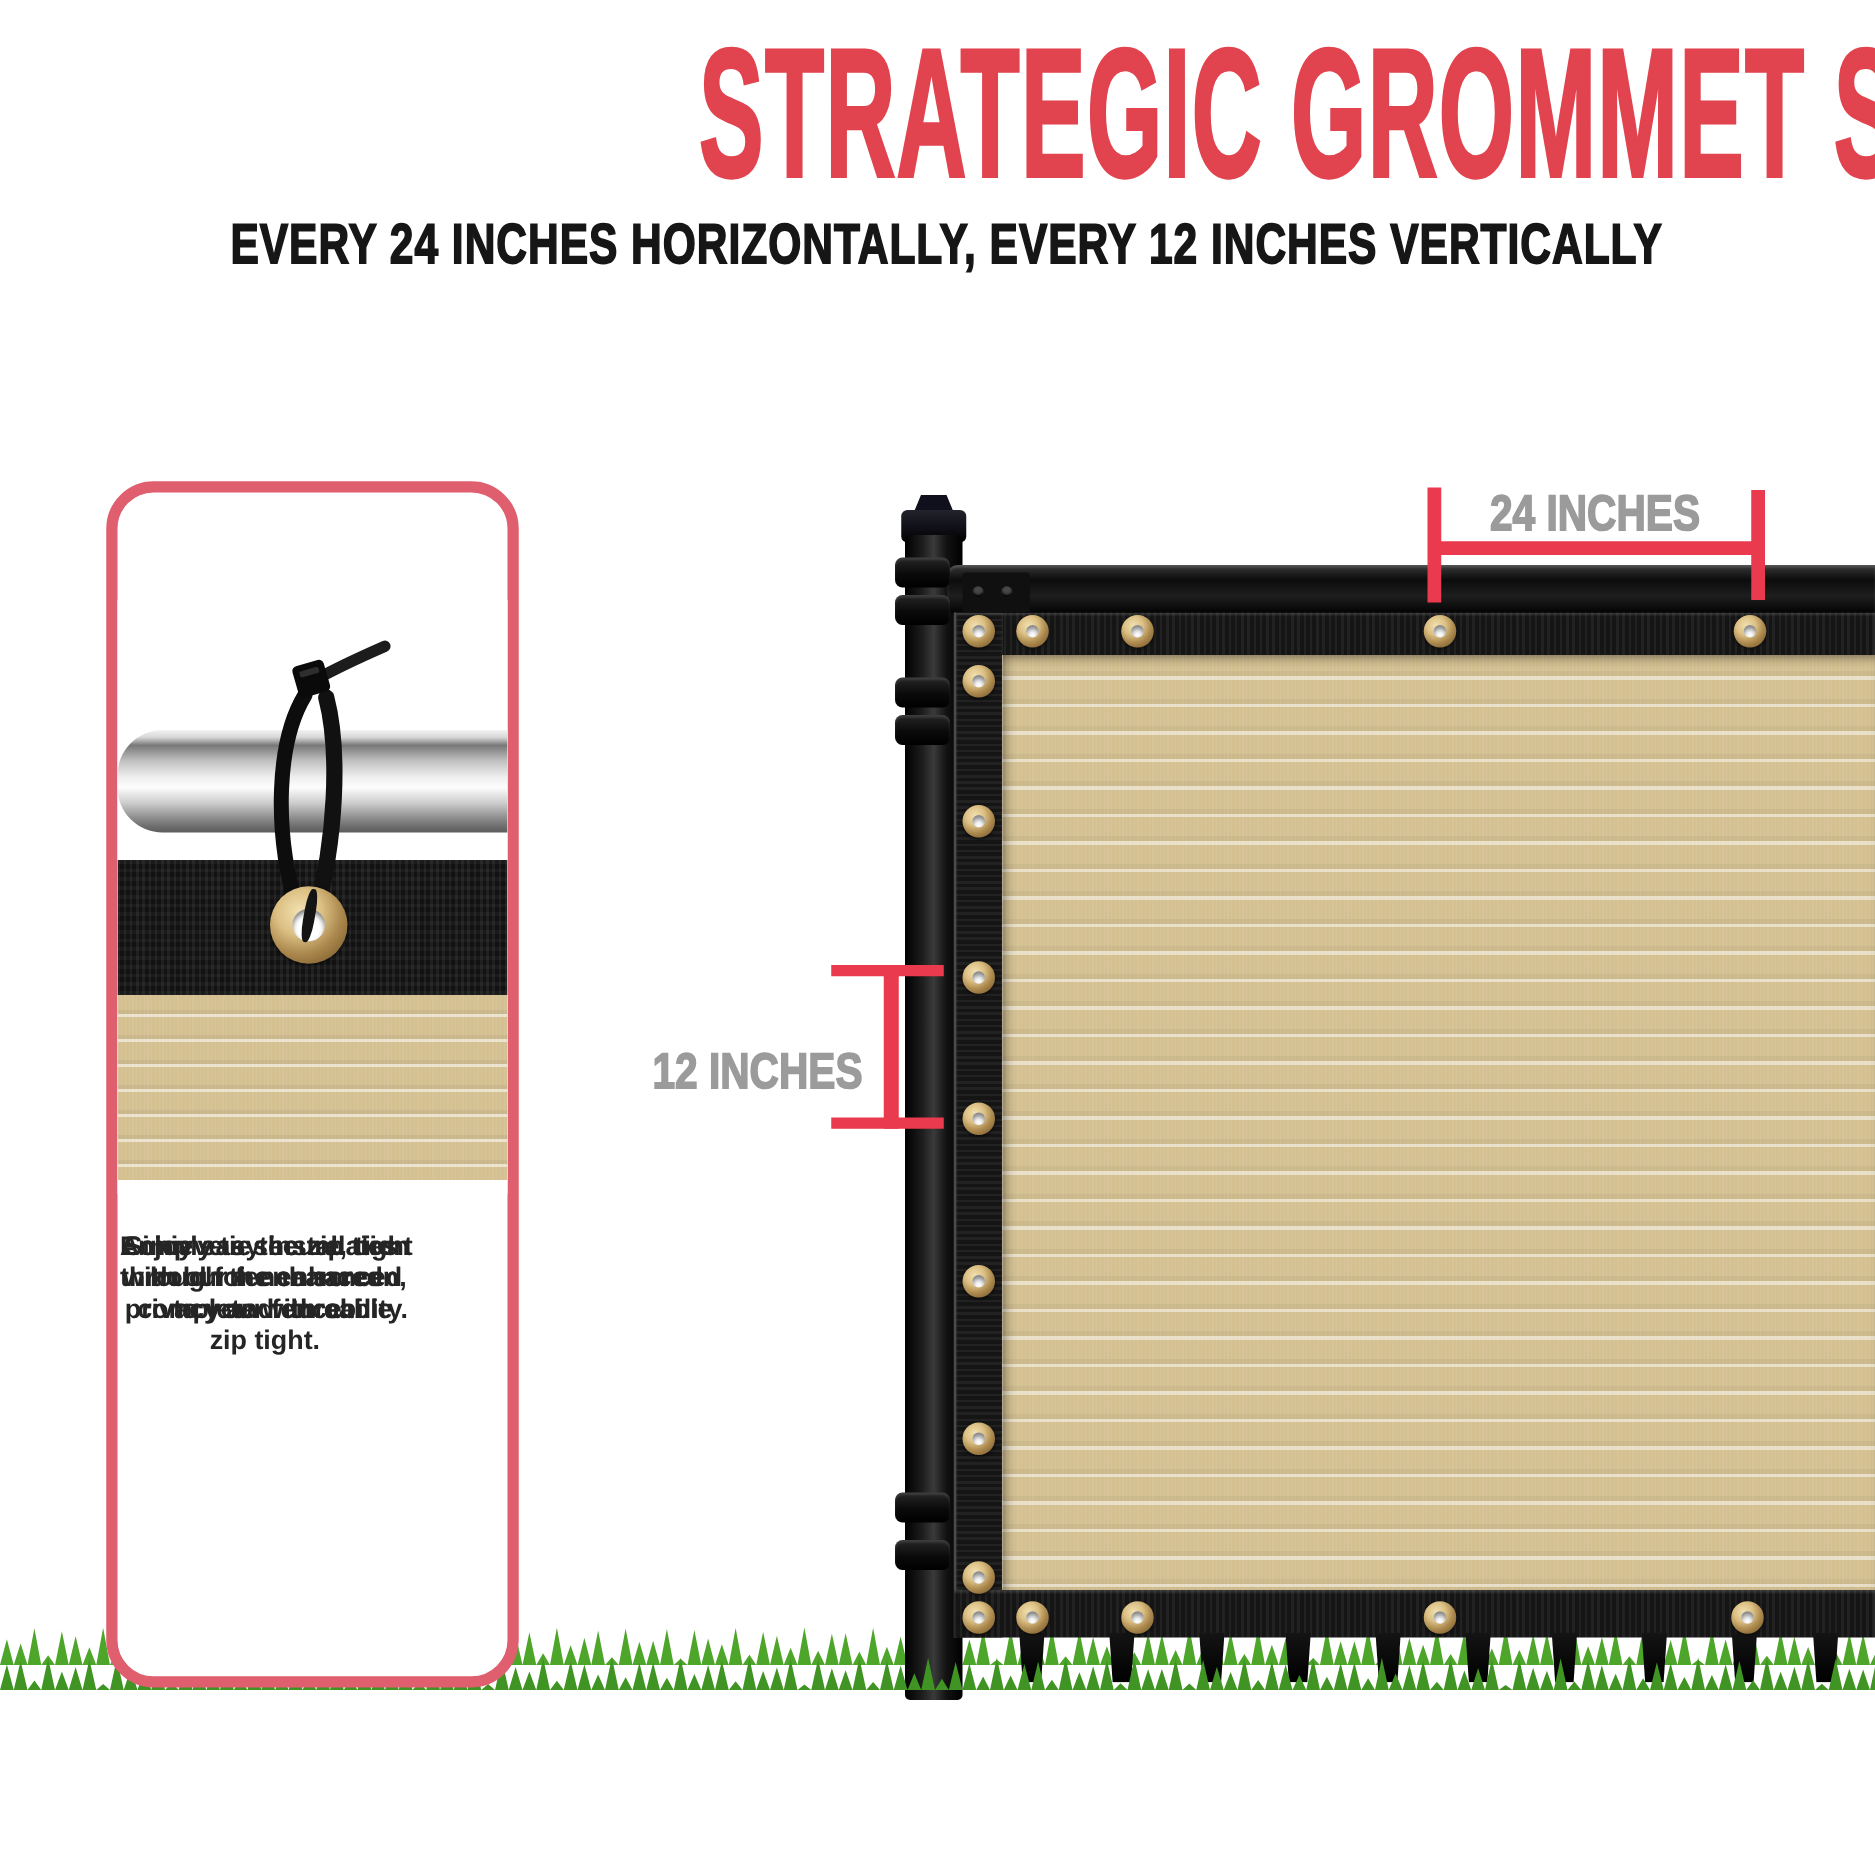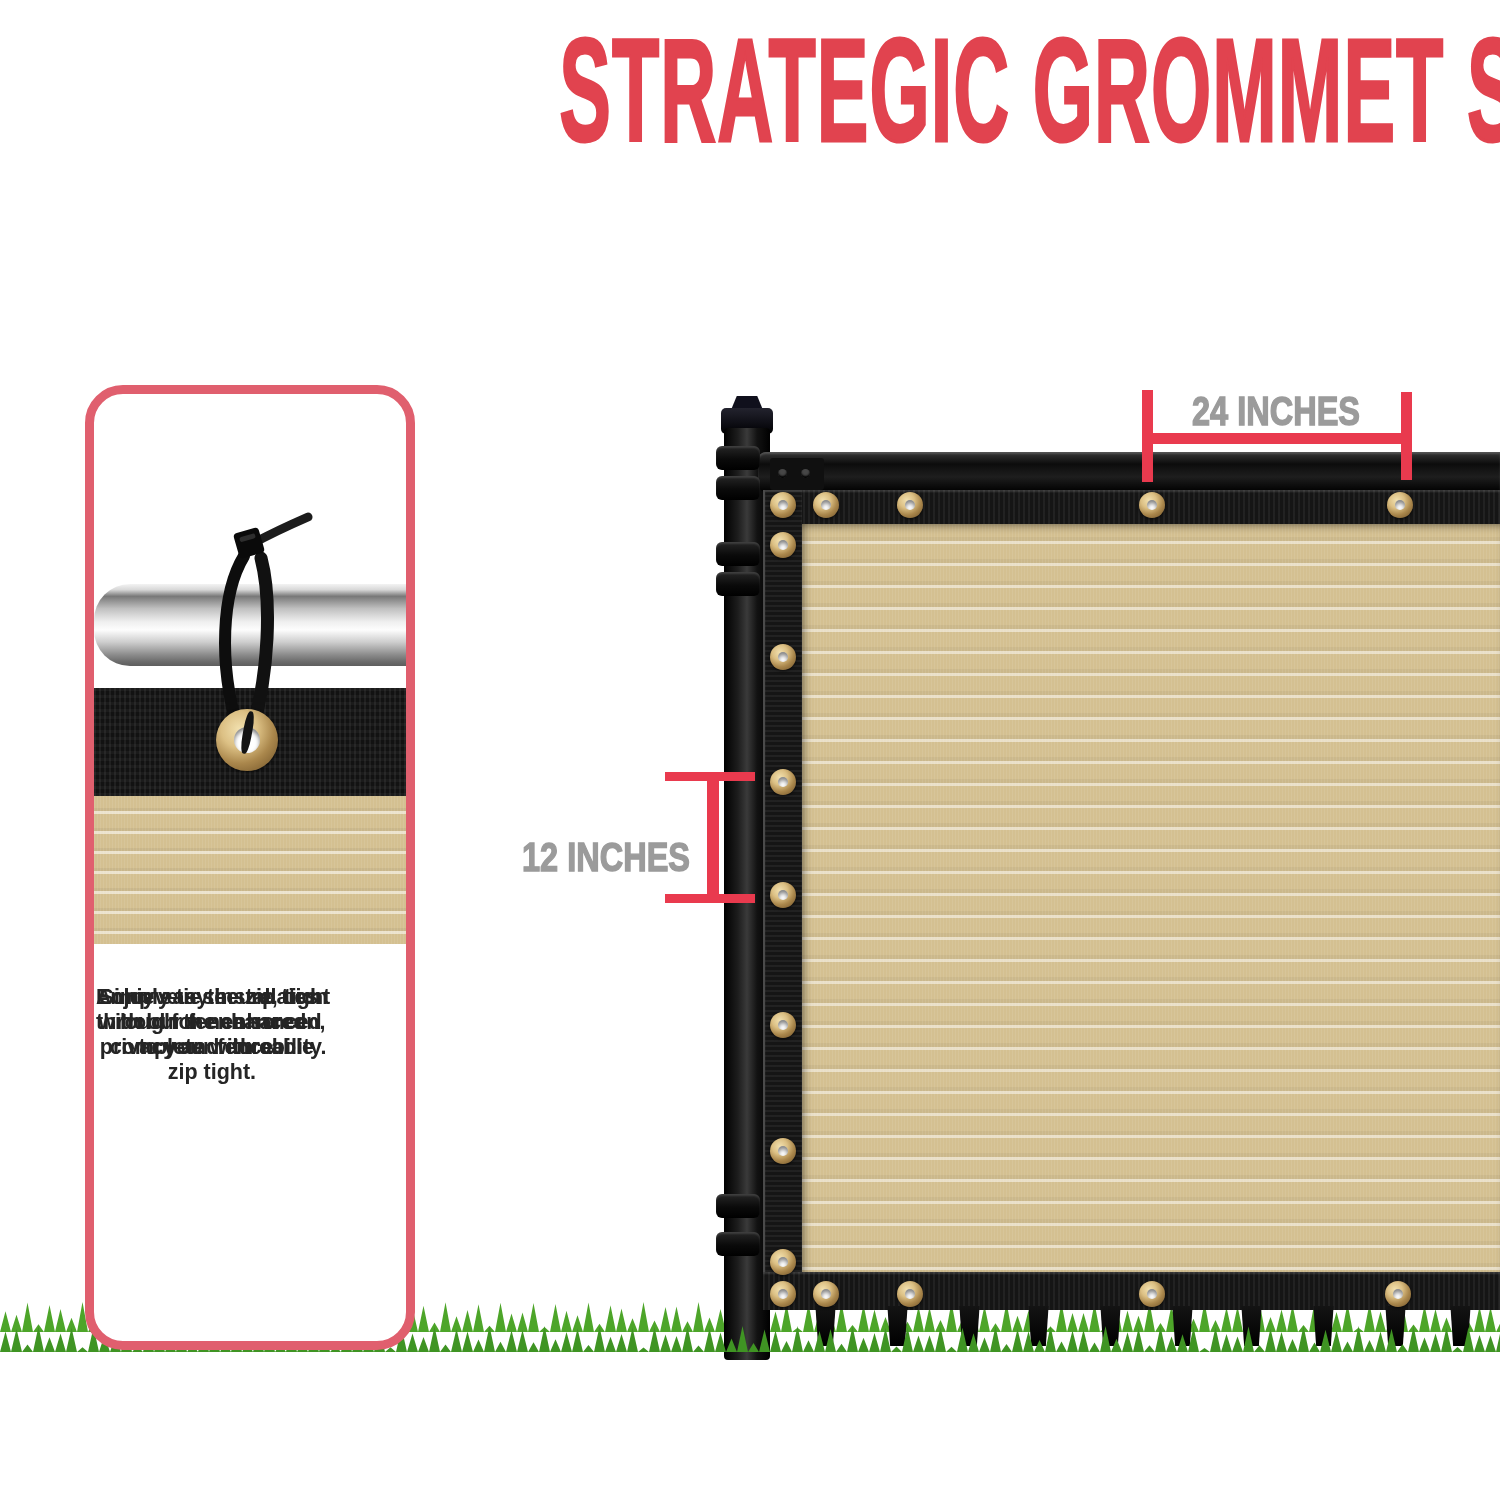--- a/index.html
+++ b/index.html
@@ -124,20 +124,21 @@
   .qs-text{left:2px;right:2px;top:591px;text-align:center;color:#252525;}
   .qs-text p{margin:0 0 29px 0;font-size:21.5px;line-height:25px;font-weight:bold;}
   .qs-text .fit{white-space:pre-line;}
 </style>
 </head>
 <body>
 
 <div class="canvas" data-name="infographic-canvas">
 
   <h1 class="title" data-name="main-title"><span class="fit" style="transform: scaleX(0.53012);">STRATEGIC GROMMET SPACING</span></h1>
+  <h2 class="subtitle" data-name="subtitle"><span class="fit" style="transform: scaleX(0.756584);">EVERY 24 INCHES HORIZONTALLY, EVERY 12 INCHES VERTICALLY</span></h2>
 
   <div class="scene" data-name="fence-scene">
 
     <svg class="grass-edge back" data-name="grass-back-edge" style="top:1298px;height:34px;" preserveAspectRatio="none" viewBox="0 0 1500 34">
         <polygon points="0,34 5.5,13.3 11,34 16.5,16.8 22,34 27.5,4.5 33,34 38.5,26.2 44,34 49.5,7.0 55,34 60.5,10.9 66,34 71.5,19.7 77,34 82.5,4.1 88,34 93.5,23.0 99,34 104.5,8.7 110,34 115.5,8.8 121,34 126.5,22.8 132,34 137.5,4.0 143,34 148.5,19.9 154,34 159.5,10.7 165,34 170.5,7.1 176,34 181.5,26.0 187,34 192.5,4.4 198,34 203.5,17.0 209,34 214.5,13.1 220,34 225.5,5.8 231,34 236.5,29.2 242,34 247.5,5.2 253,34 258.5,14.3 264,34 269.5,15.7 275,34 280.5,4.8 286,34 291.5,27.5 297,34 302.5,6.4 308,34 313.5,11.8 319,34 324.5,18.5 330,34 335.5,4.2 341,34 346.5,24.3 352,34 357.5,8.0 363,34 368.5,9.7 374,34 379.5,21.5 385,34 390.5,4.0 396,34 401.5,21.2 407,34 412.5,9.9 418,34 423.5,7.8 429,34 434.5,24.6 440,34 445.5,4.2 451,34 456.5,18.2 462,34 467.5,12.1 473,34 478.5,6.3 484,34 489.5,27.8 495,34 500.5,4.8 506,34 511.5,15.4 517,34 522.5,14.6 528,34 533.5,5.1 539,34 544.5,28.9 550,34 555.5,5.9 561,34 566.5,12.8 572,34 577.5,17.3 583,34 588.5,4.4 594,34 599.5,25.7 605,34 610.5,7.3 616,34 621.5,10.5 627,34 632.5,20.2 638,34 643.5,4.0 649,34 654.5,22.5 660,34 665.5,9.0 671,34 676.5,8.5 682,34 687.5,23.3 693,34 698.5,4.1 704,34 709.5,19.4 715,34 720.5,11.1 726,34 731.5,6.9 737,34 742.5,26.5 748,34 753.5,4.5 759,34 764.5,16.6 770,34 775.5,13.5 781,34 786.5,5.6 792,34 797.5,29.7 803,34 808.5,5.4 814,34 819.5,13.9 825,34 830.5,16.1 836,34 841.5,4.6 847,34 852.5,27.0 858,34 863.5,6.6 869,34 874.5,11.5 880,34 885.5,19.0 891,34 896.5,4.1 902,34 907.5,23.8 913,34 918.5,8.2 924,34 929.5,9.3 935,34 940.5,22.0 946,34 951.5,4.0 957,34 962.5,20.7 968,34 973.5,10.2 979,34 984.5,7.5 990,34 995.5,25.2 1001,34 1006.5,4.3 1012,34 1017.5,17.7 1023,34 1028.5,12.5 1034,34 1039.5,6.1 1045,34 1050.5,28.4 1056,34 1061.5,5.0 1067,34 1072.5,15.0 1078,34 1083.5,15.0 1089,34 1094.5,5.0 1100,34 1105.5,28.4 1111,34 1116.5,6.1 1122,34 1127.5,12.4 1133,34 1138.5,17.8 1144,34 1149.5,4.3 1155,34 1160.5,25.1 1166,34 1171.5,7.5 1177,34 1182.5,10.2 1188,34 1193.5,20.7 1199,34 1204.5,4.0 1210,34 1215.5,22.0 1221,34 1226.5,9.3 1232,34 1237.5,8.2 1243,34 1248.5,23.8 1254,34 1259.5,4.1 1265,34 1270.5,19.0 1276,34 1281.5,11.5 1287,34 1292.5,6.6 1298,34 1303.5,27.0 1309,34 1314.5,4.7 1320,34 1325.5,16.1 1331,34 1336.5,13.9 1342,34 1347.5,5.4 1353,34 1358.5,29.7 1364,34 1369.5,5.6 1375,34 1380.5,13.5 1386,34 1391.5,16.6 1397,34 1402.5,4.5 1408,34 1413.5,26.5 1419,34 1424.5,6.9 1430,34 1435.5,11.1 1441,34 1446.5,19.5 1452,34 1457.5,4.1 1463,34 1468.5,23.3 1474,34 1479.5,8.5 1485,34 1490.5,9.0 1496,34 1501.5,22.5 1507,34" fill="#4da529"></polygon>
       </svg>
     <div class="grass-body back" data-name="grass-back"></div>
 
     <div class="post-cap-top" data-name="post-cap-top"></div>
     <div class="post-cap" data-name="post-cap"></div>

